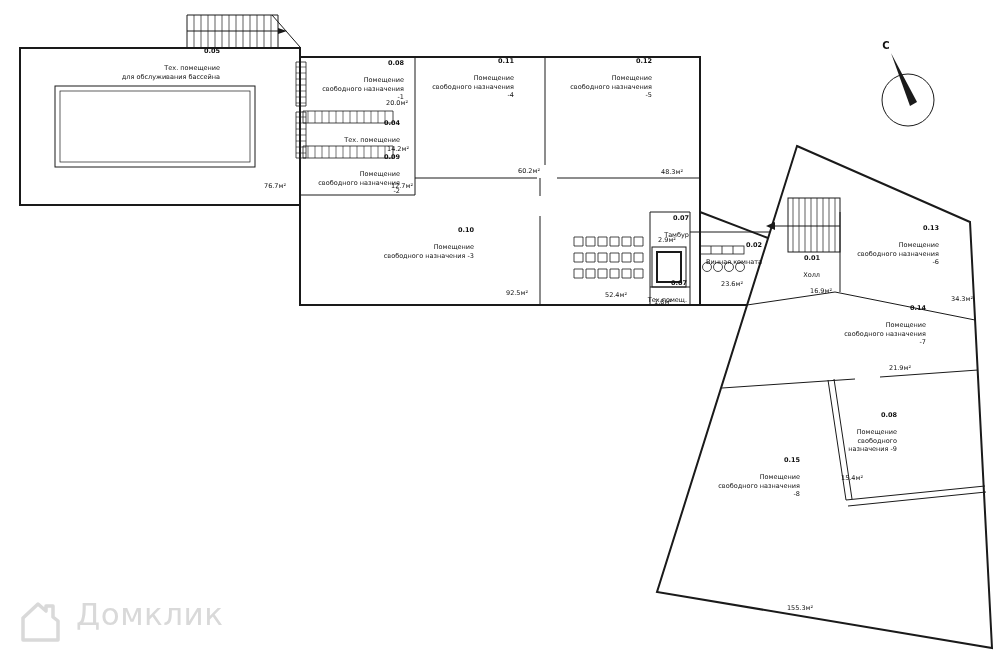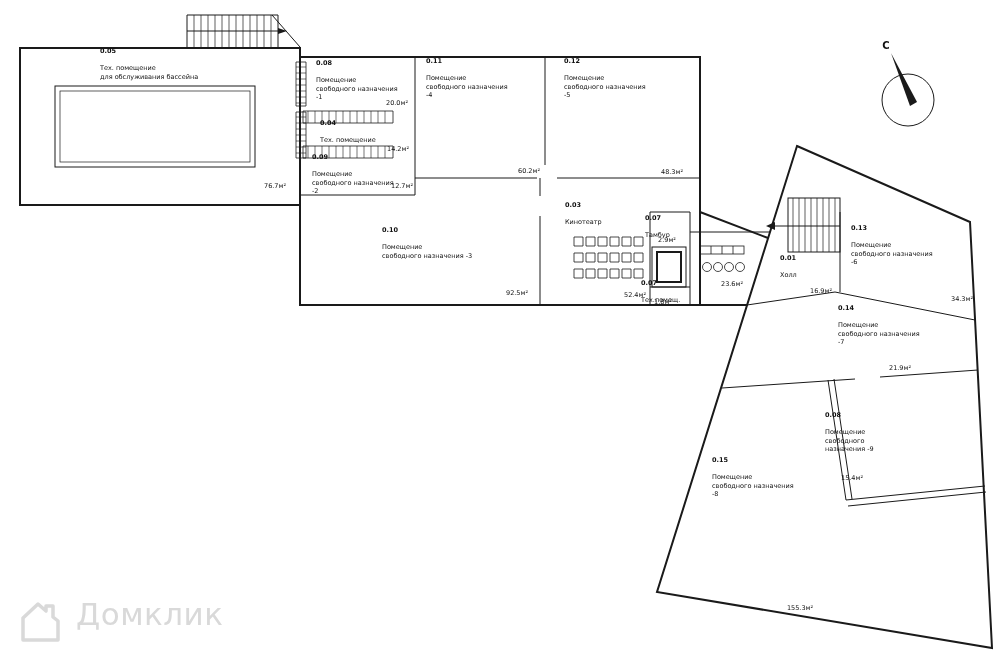--- a/index.html
+++ b/index.html
@@ -1,19 +1,19 @@
 <!DOCTYPE html>
 <html><head>
 <meta charset="utf-8">
 <style>
   html,body{margin:0;padding:0;background:#fff}
   #plan{position:relative;width:1007px;height:668px;background:#fff;
         font-family:"DejaVu Sans","Liberation Sans",sans-serif;overflow:hidden}
   #plan svg{position:absolute;left:0;top:0}
-  .lbl{position:absolute;transform:translate(-50%,-50%);text-align:left;
+  .lbl{position:absolute;transform:translate(-50%,-50%);text-align:right;
        font-size:6.5px;line-height:1.3;color:#111;white-space:pre-line}
   .rid{font-weight:700}
   .area{position:absolute;transform:translate(-50%,-50%);font-size:6.5px;color:#111;
         white-space:nowrap}
   .compass-label{position:absolute;transform:translate(-50%,-50%);
         font-size:10px;font-weight:700;color:#111}
   .watermark{position:absolute;left:16px;top:596px;display:flex;align-items:center;
         gap:10px;color:#d9d9d9;user-select:none}
   .watermark .wtext{font-size:31px;font-weight:500;letter-spacing:.5px}
 </style>
@@ -139,32 +139,32 @@
   </div>
   <div class="area" style="left:672px;top:172px">48.3м²</div>
 
   <div class="lbl" style="left:428px;top:243px;width:92px">
     <div class="rid">0.10</div>
     <div class="rname">Помещение
 свободного назначения -3</div>
   </div>
   <div class="area" style="left:517px;top:293px">92.5м²</div>
 
-  <div class="lbl" style="left:600px;top:214px;width:70px">
-    <div class="rid">0.03</div>
-    <div class="rname">Кинотеатр</div>
-  </div>
-  <div class="area" style="left:635px;top:295px">52.4м²</div>
+  <div class="area" style="left:616px;top:295px">52.4м²</div>
 
   <div class="lbl" style="left:667px;top:227px;width:44px">
     <div class="rid">0.07</div>
     <div class="rname">Тамбур</div>
   </div>
   <div class="area" style="left:667px;top:240px">2.9м²</div>
 
+  <div class="lbl" style="left:730px;top:254px;width:64px">
+    <div class="rid">0.02</div>
+    <div class="rname">Винная комната</div>
+  </div>
   <div class="area" style="left:732px;top:284px">23.6м²</div>
 
   <div class="lbl" style="left:664px;top:292px;width:46px">
     <div class="rid">0.07</div>
     <div class="rname">Тех.помещ.</div>
   </div>
   <div class="area" style="left:663px;top:302px">1.8м²</div>
 
   <div class="lbl" style="left:800px;top:267px;width:40px">
     <div class="rid">0.01</div>

